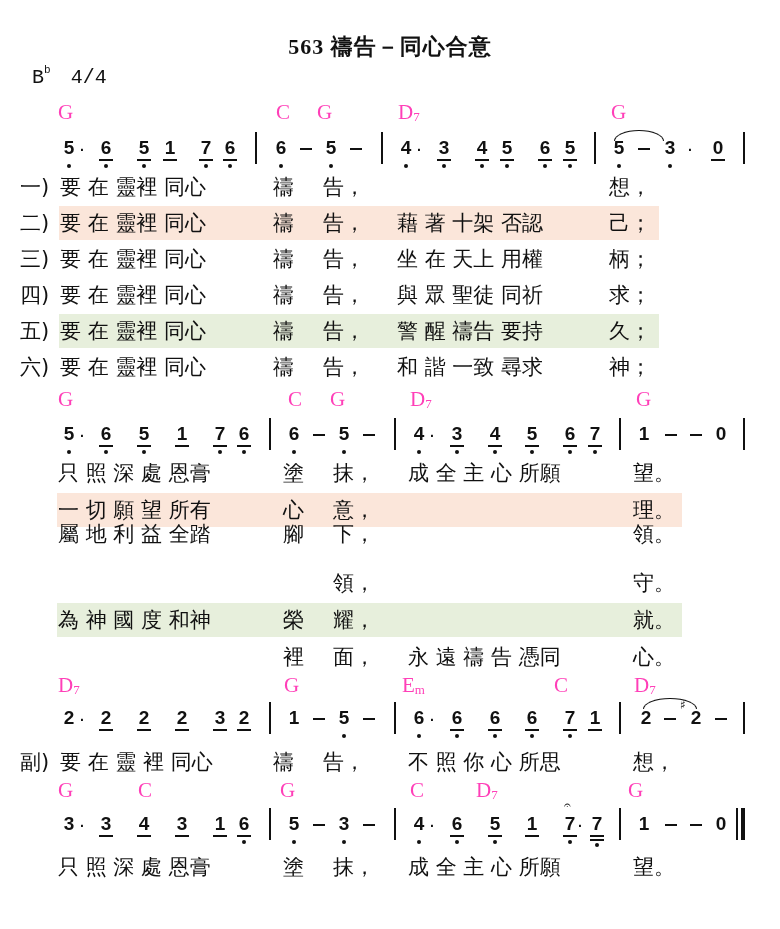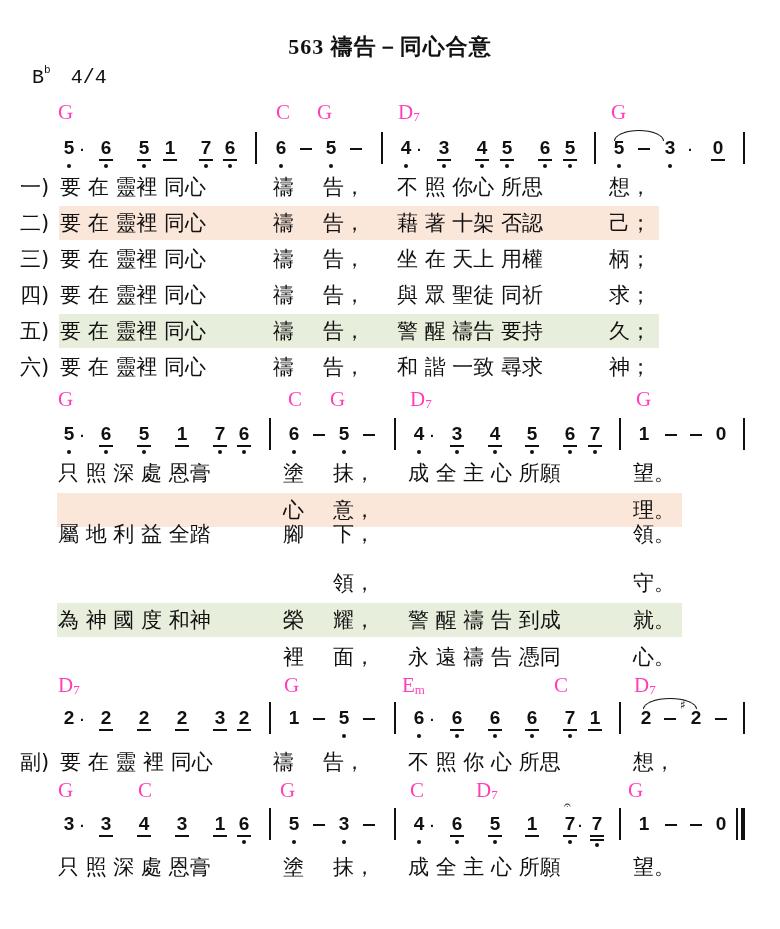--- a/index.html
+++ b/index.html
@@ -76,21 +76,20 @@
       <span class="dot" style="left:688px">·</span>
     <span class="n u" style="left:710px">0</span>
     <span class="bar" style="left:743px"></span>
   </div>
 
   <div class="lyric" style="top:170px">
     <span class="lbl">一)</span>
     <span class="seg" style="left:60px">要 在 靈裡 同心</span>
     <span class="seg" style="left:273px">禱</span>
     <span class="seg" style="left:323px">告，</span>
-    <span class="seg" style="left:397px">不 照 你心 所思</span>
     <span class="seg" style="left:609px">想，</span>
   </div>
   <div class="lyric" style="top:206px">
     <span class="hl" style="left:59px;width:600px;background:#fbe6da"></span>
     <span class="lbl">二)</span>
     <span class="seg" style="left:60px">要 在 靈裡 同心</span>
     <span class="seg" style="left:273px">禱</span>
     <span class="seg" style="left:323px">告，</span>
     <span class="seg" style="left:397px">藉 著 十架 否認</span>
     <span class="seg" style="left:609px">己；</span>
@@ -168,41 +167,41 @@
 
   <div class="lyric" style="top:456px">
     <span class="seg" style="left:58px">只 照 深 處 恩膏</span>
     <span class="seg" style="left:283px">塗</span>
     <span class="seg" style="left:333px">抹，</span>
     <span class="seg" style="left:408px">成 全 主 心 所願</span>
     <span class="seg" style="left:633px">望。</span>
   </div>
   <div class="lyric" style="top:493px">
     <span class="hl" style="left:57px;width:625px;background:#fbe6da"></span>
+    <span class="seg" style="left:58px">一 切 願 望 所有</span>
     <span class="seg" style="left:283px">心</span>
     <span class="seg" style="left:333px">意，</span>
     <span class="seg" style="left:633px">理。</span>
   </div>
   <div class="lyric" style="top:517px">
     <span class="seg" style="left:58px">屬 地 利 益 全踏</span>
     <span class="seg" style="left:283px">腳</span>
     <span class="seg" style="left:333px">下，</span>
     <span class="seg" style="left:633px">領。</span>
   </div>
   <div class="lyric" style="top:566px">
     <span class="seg" style="left:283px"></span>
     <span class="seg" style="left:333px">領，</span>
     <span class="seg" style="left:633px">守。</span>
   </div>
   <div class="lyric" style="top:603px">
     <span class="hl" style="left:57px;width:625px;background:#e7efdc"></span>
     <span class="seg" style="left:58px">為 神 國 度 和神</span>
     <span class="seg" style="left:283px">榮</span>
     <span class="seg" style="left:333px">耀，</span>
-    <span class="seg" style="left:408px">警 醒 禱 告 到成</span>
     <span class="seg" style="left:633px">就。</span>
   </div>
   <div class="lyric" style="top:640px">
     <span class="seg" style="left:283px">裡</span>
     <span class="seg" style="left:333px">面，</span>
     <span class="seg" style="left:408px">永 遠 禱 告 憑同</span>
     <span class="seg" style="left:633px">心。</span>
   </div>
 </div>
 

